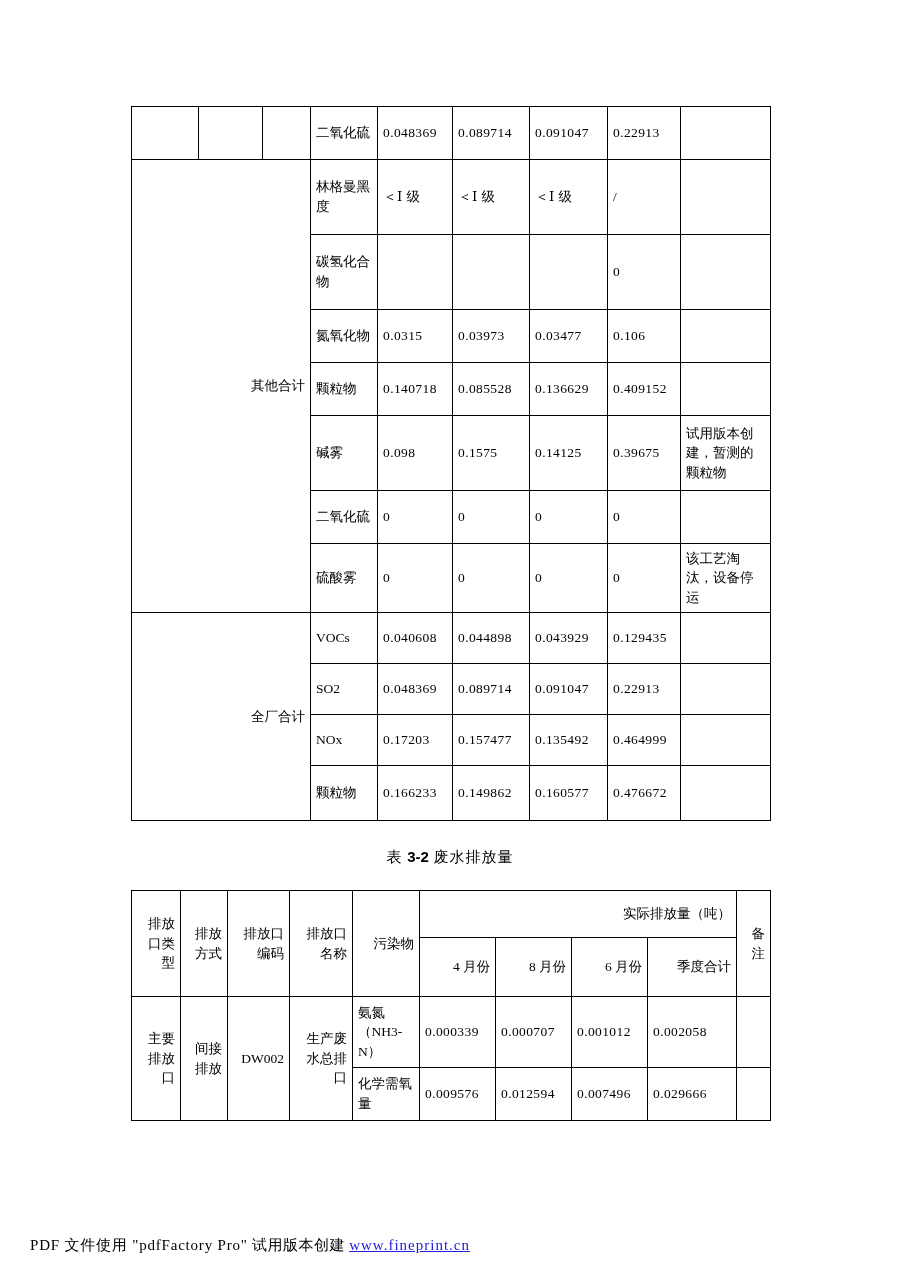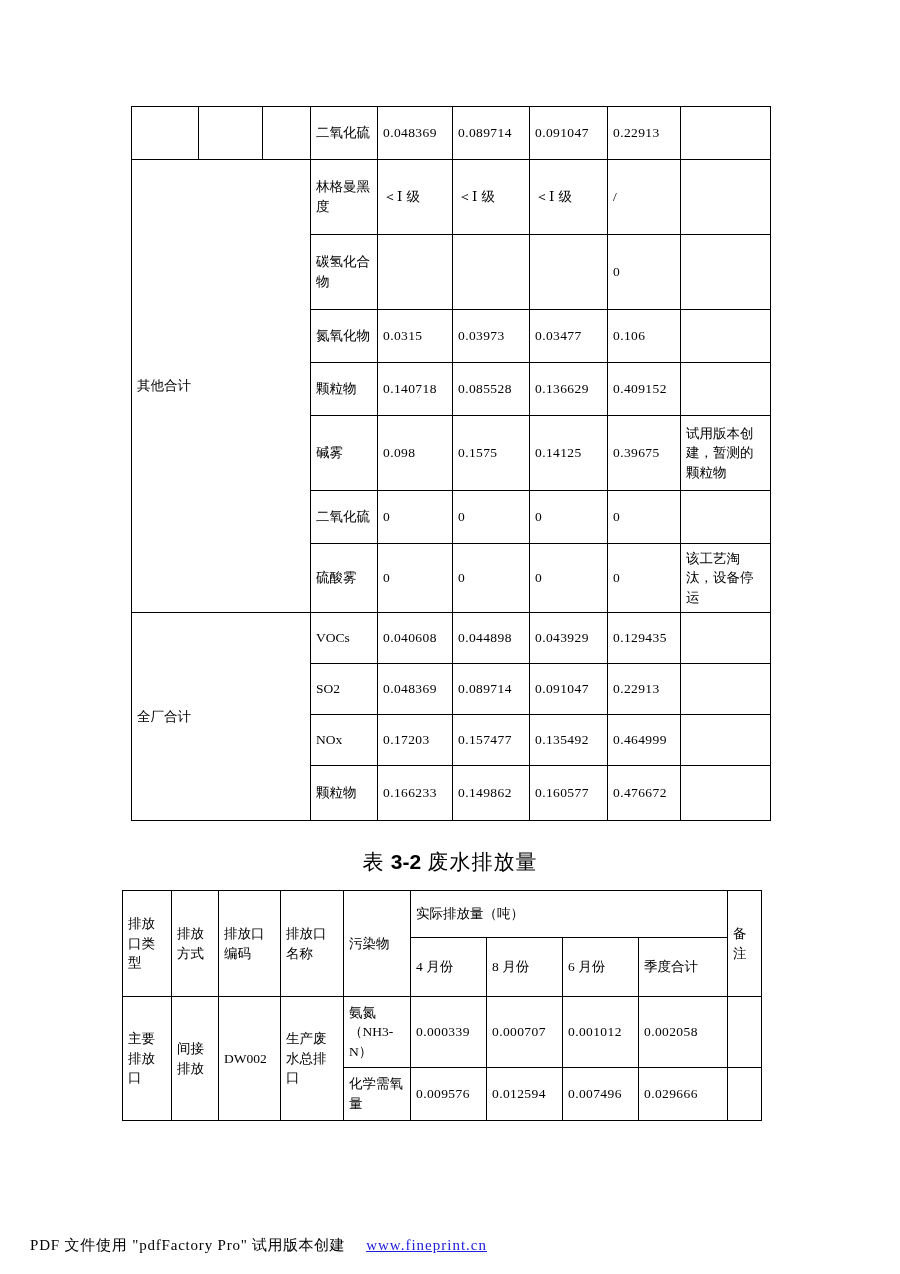--- a/index.html
+++ b/index.html
@@ -44,21 +44,21 @@
   }
   td.num, th.num {
     text-align: left;
     font-family: "Liberation Serif", "DejaVu Serif", serif;
     letter-spacing: 0.4px;
   }
   td.cn {
     text-align: left;
   }
   td.ctr, th.ctr {
-    text-align: left;
+    text-align: right;
   }
   td.blank {
     padding: 0;
   }
 
   
   #table-emission-air {
     left: 131px;
     top: 106px;
     width: 639px;
@@ -66,35 +66,35 @@
   #table-emission-air td {
     height: 22px;
   }
 
   
   .caption {
     position: absolute;
     left: 0;
     width: 900px;
     text-align: center;
-    font-size: 21px;
+    font-size: 15px;
     letter-spacing: 1px;
   }
   .caption .cap-num {
     font-weight: bold;
     font-family: "Liberation Sans", sans-serif;
     letter-spacing: 0;
   }
   #caption-table-3-2 {
     top: 848px;
   }
 
   
   #table-emission-water {
-    left: 122px;
+    left: 131px;
     top: 890px;
     width: 639px;
   }
   #table-emission-water td,
   #table-emission-water th {
     font-size: 13.5px;
   }
 
   
   #pdf-footer {
@@ -103,21 +103,20 @@
     top: 1236px;
     font-size: 15px;
     letter-spacing: 0.5px;
     white-space: nowrap;
   }
   #pdf-footer .fineprint-link {
     color: #2020dd;
     text-decoration: underline;
     font-family: "Liberation Serif", "DejaVu Serif", serif;
     letter-spacing: 1px;
-    margin-left: 17px;
   }
   #pdf-footer .mono-part {
     letter-spacing: 0.8px;
     margin-top: 43px;
   }
 </style>
 </head>
 <body>
 
 <div class="page">

